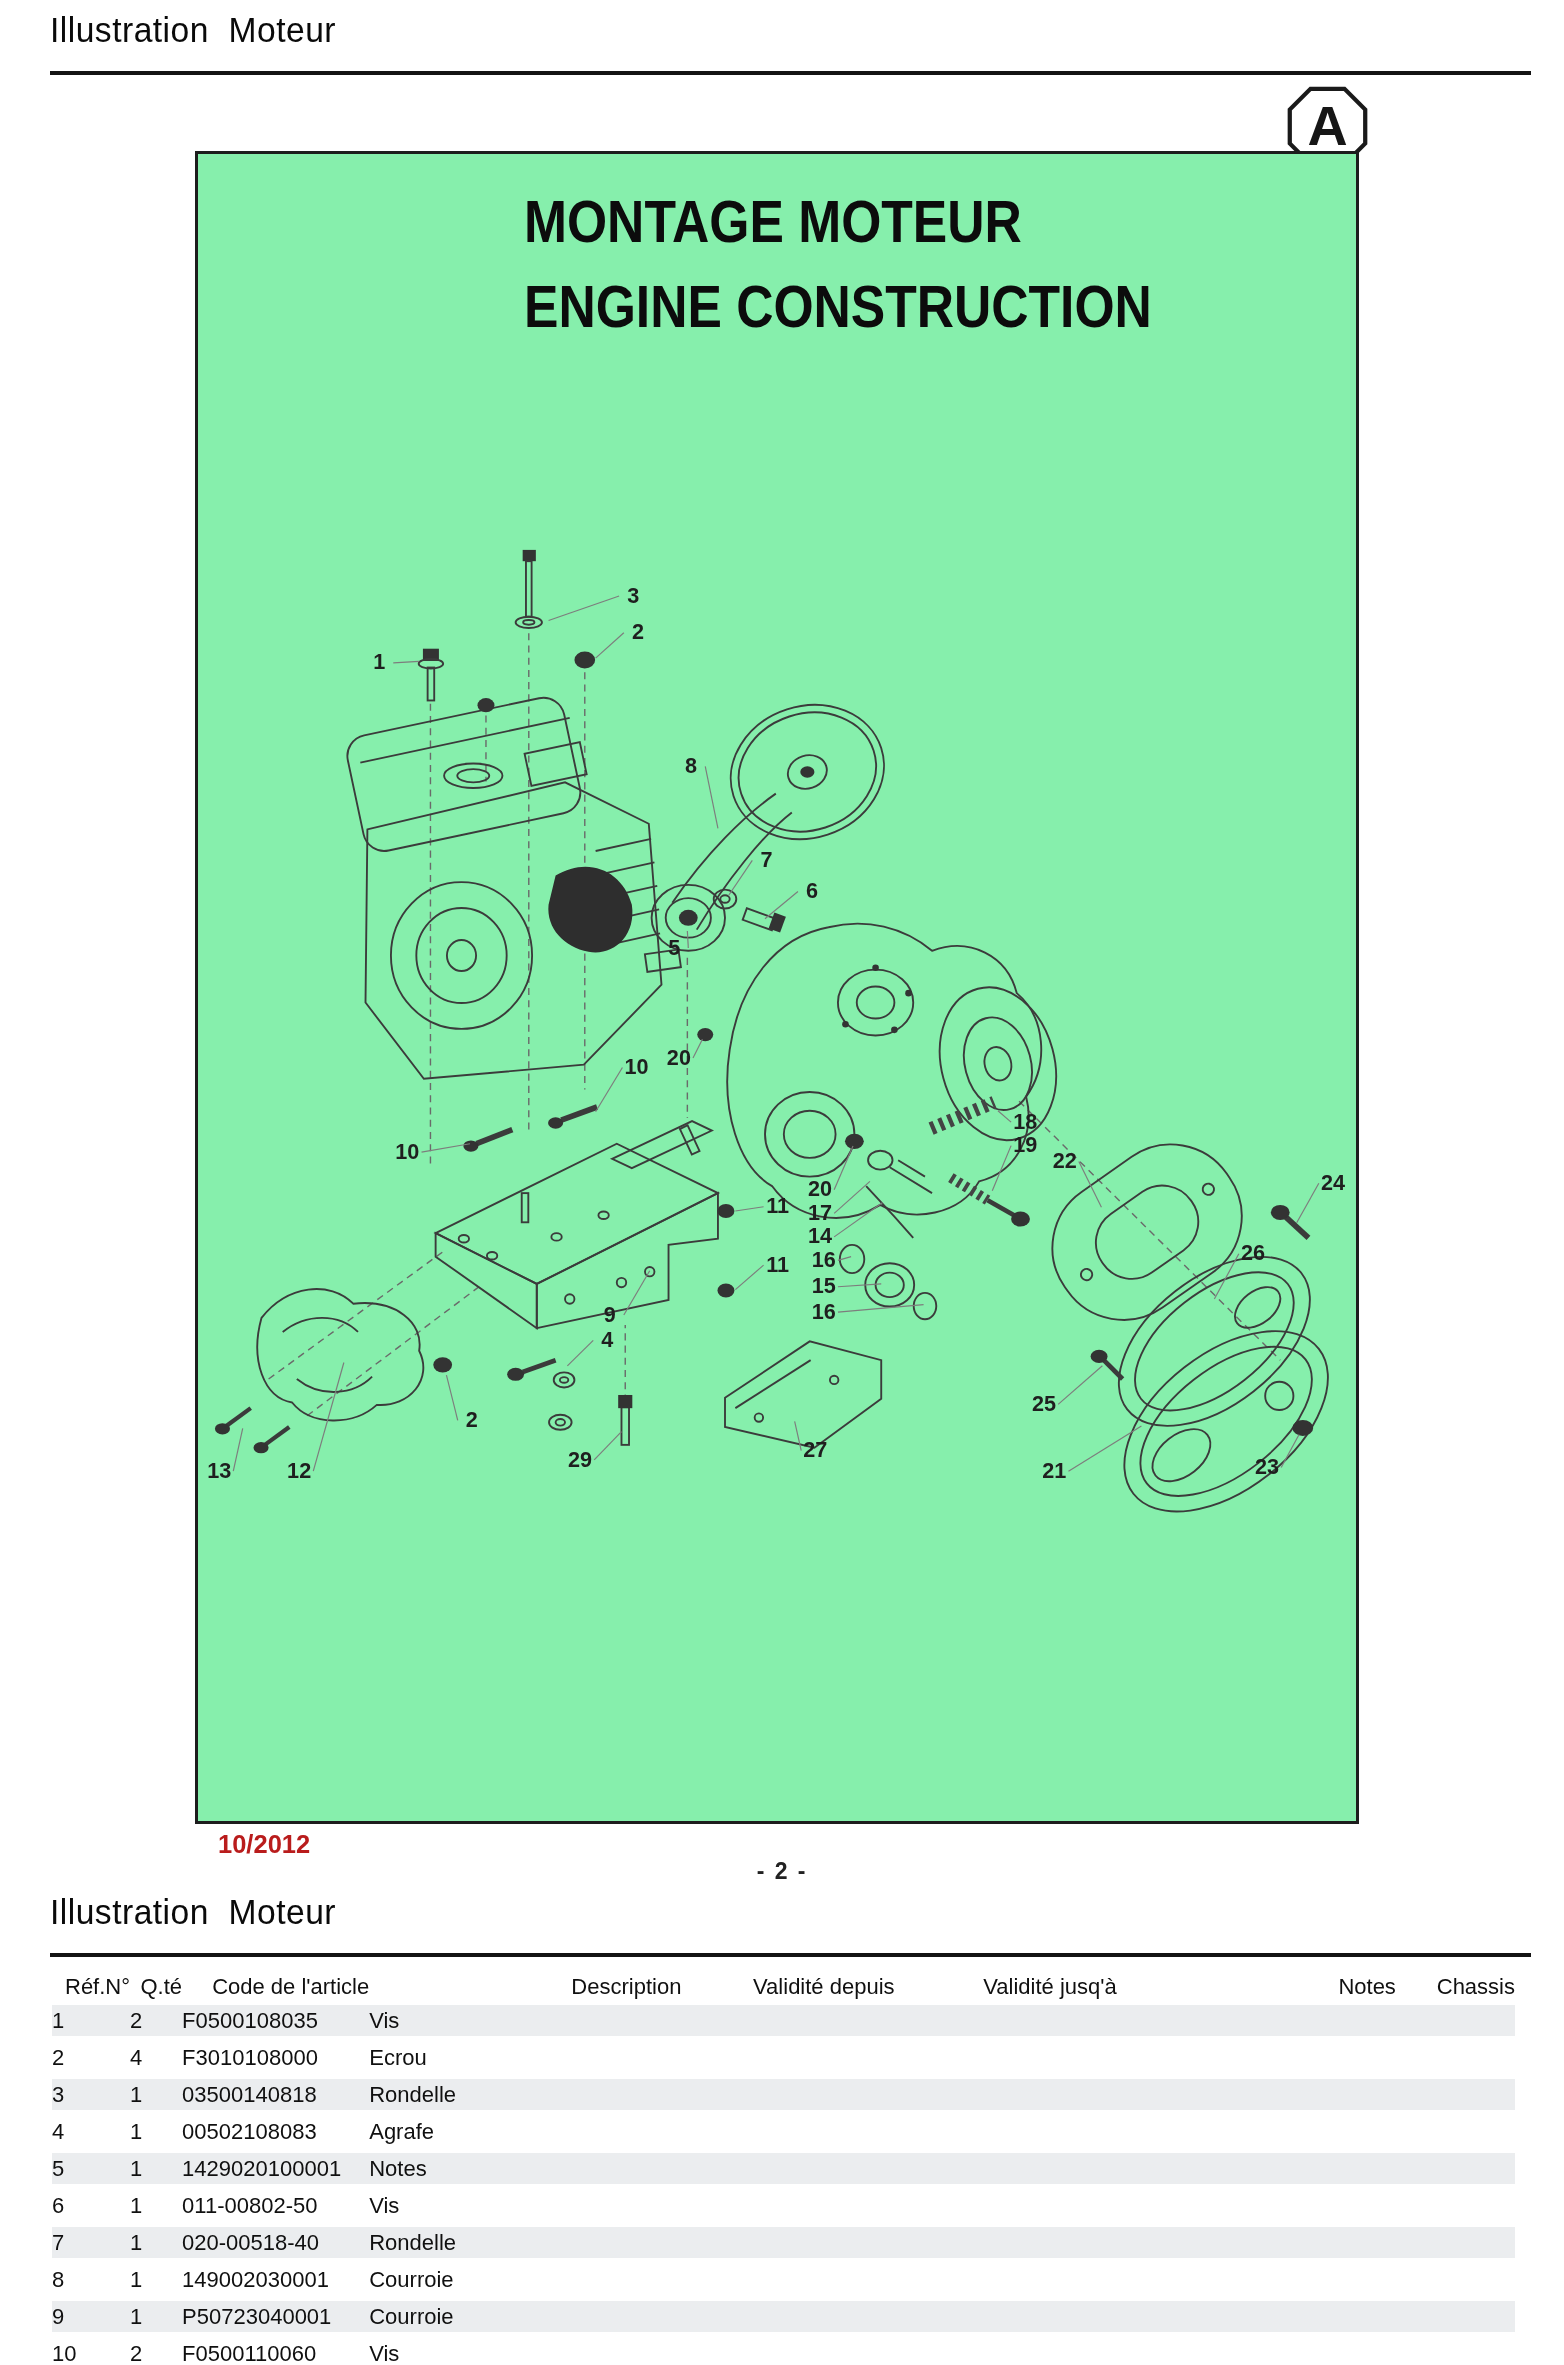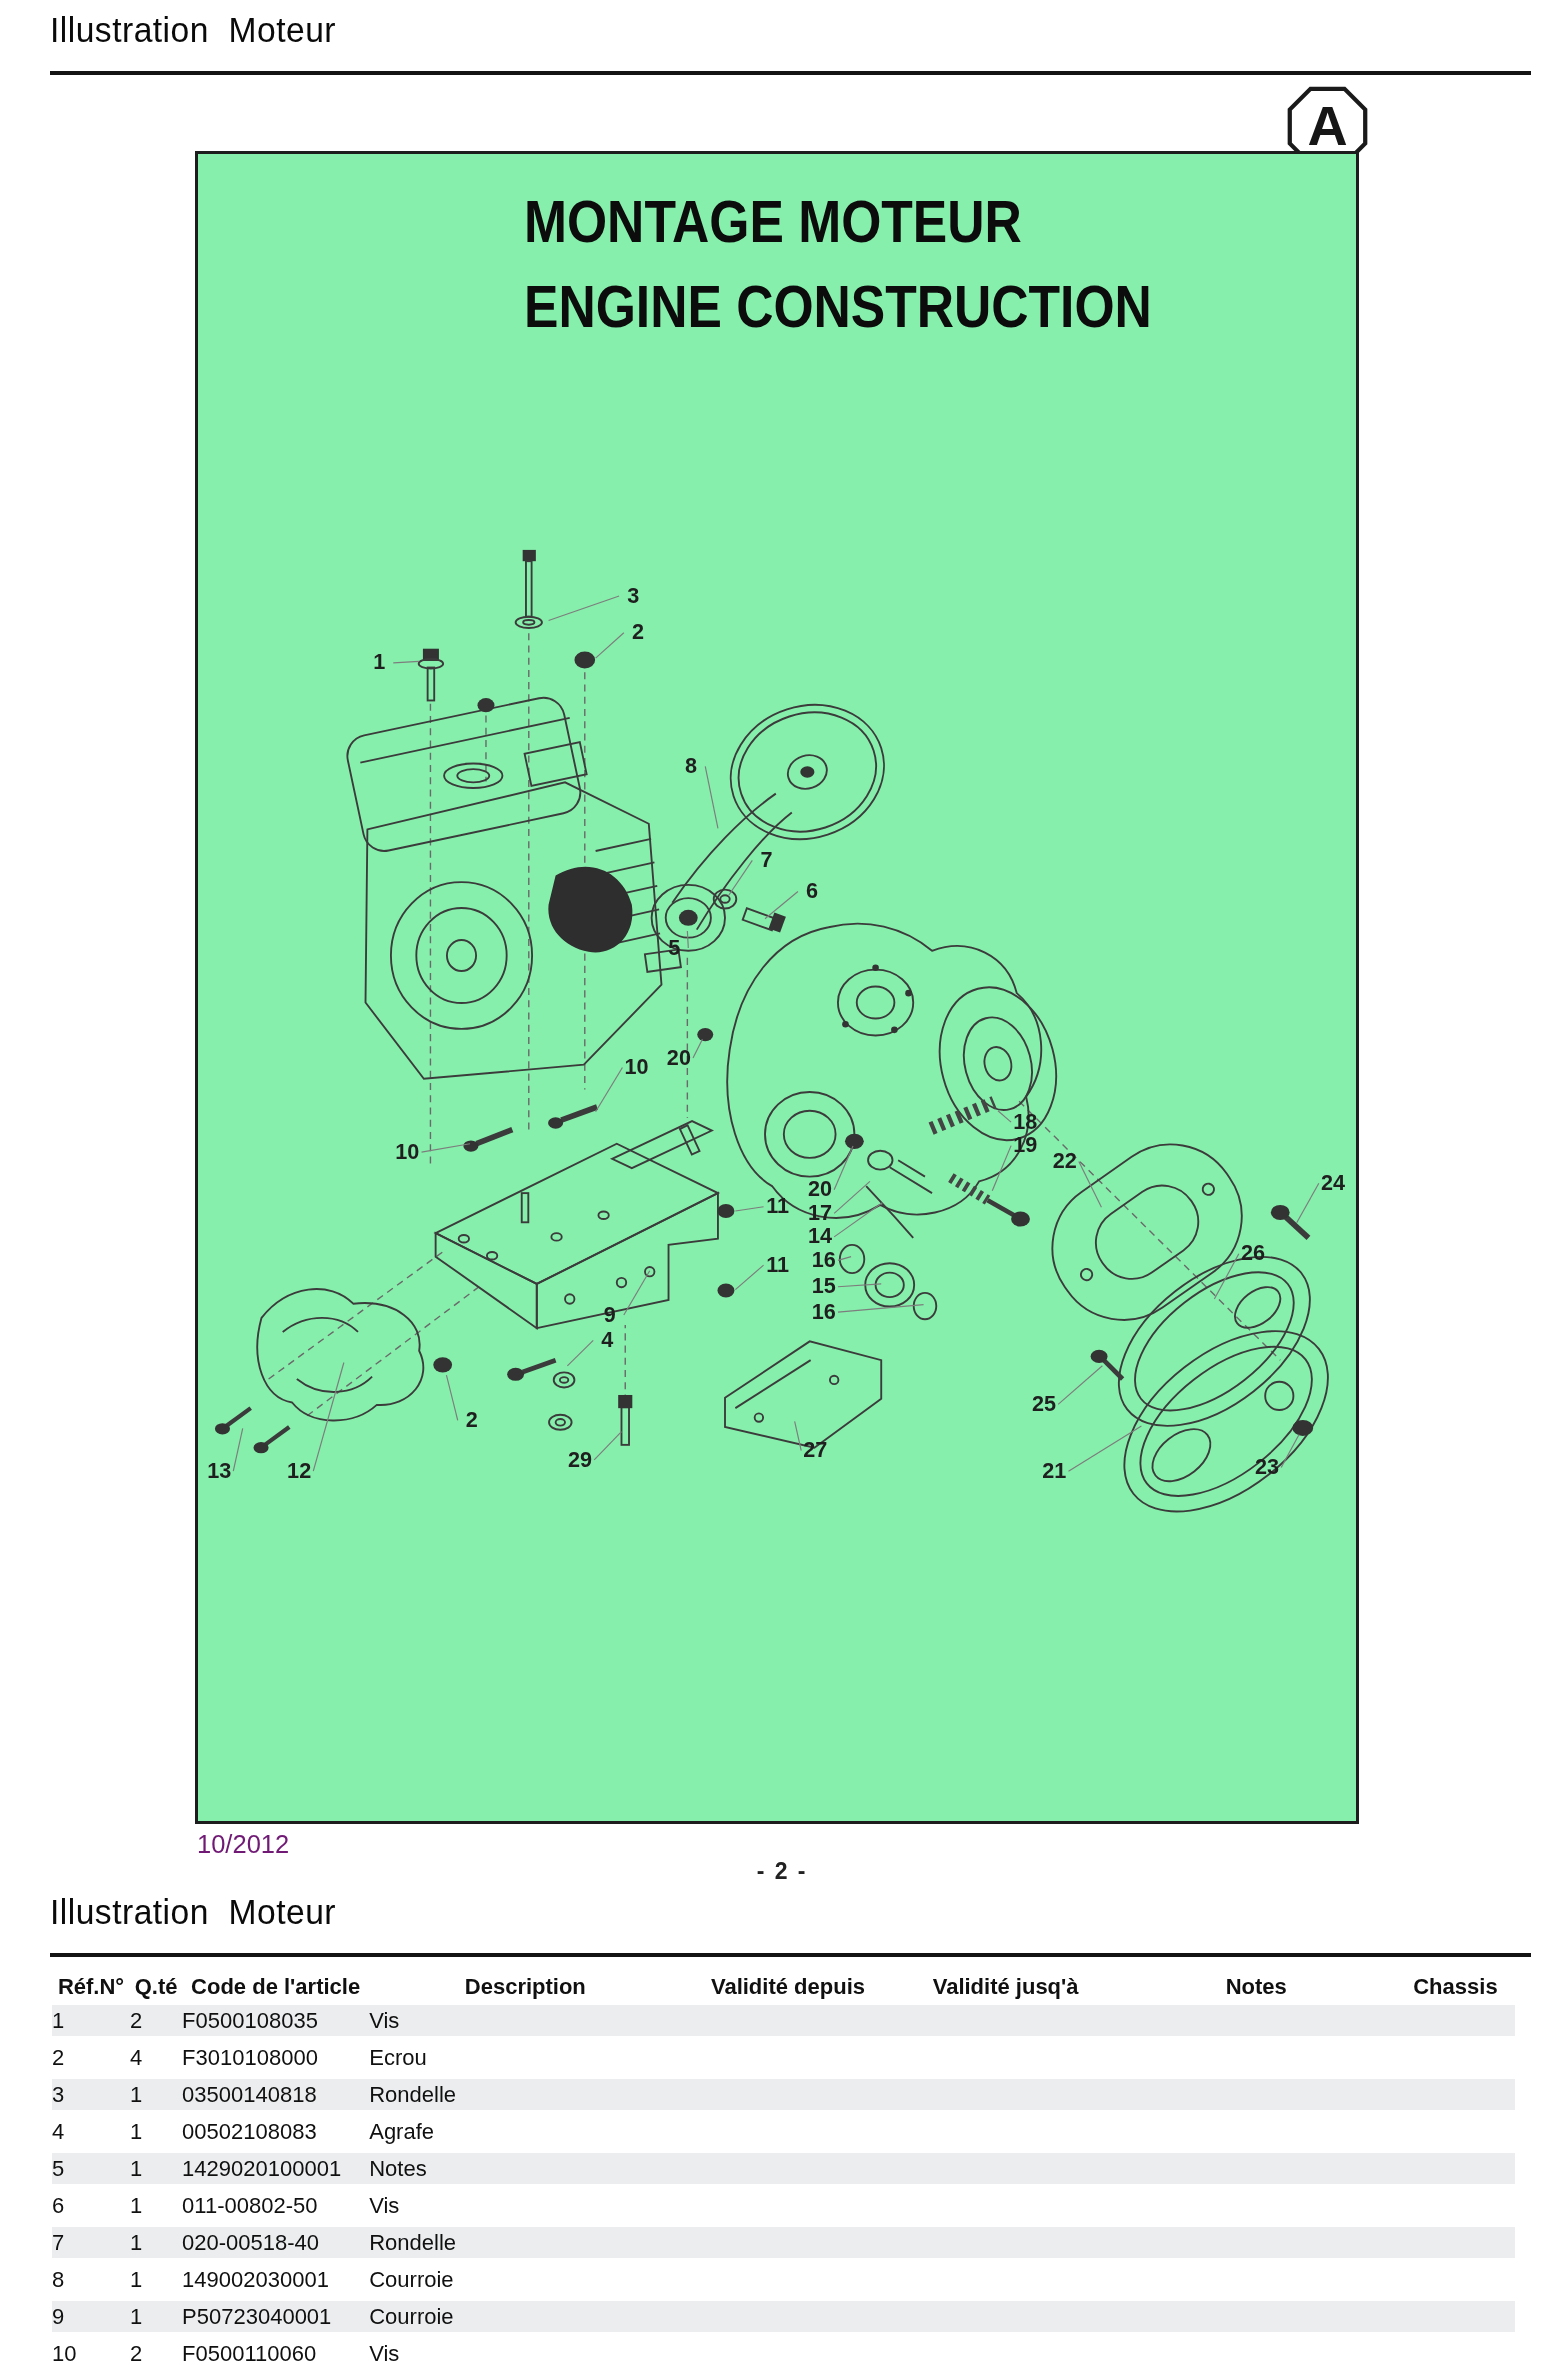--- a/index.html
+++ b/index.html
@@ -21,28 +21,28 @@
     position:absolute;left:195px;top:151px;width:1164px;height:1673px;
     border:3.3px solid #1d1d1d;box-sizing:border-box;background:#86efac;
   }
   .frame svg.diagram{position:absolute;left:0;top:0;width:100%;height:100%;}
   .draw-title{
     position:absolute;left:326px;top:24.6px;z-index:2;
     font-size:60px;line-height:1.42;font-weight:700;color:#0c0c0c;
     transform:scaleX(.86);transform-origin:left top;white-space:nowrap;
     letter-spacing:0px;
   }
-  .date{position:absolute;left:197px;top:1830px;font-size:25.5px;color:#701a75;}
+  .date{position:absolute;left:218px;top:1830px;font-size:25.5px;color:#b91c1c;font-weight:bold;}
   .pageno{position:absolute;left:0;top:1858px;width:1564px;text-align:center;
     font-size:23px;font-weight:700;color:#222;letter-spacing:1.9px;}
   
   .tablewrap{position:absolute;left:52px;top:1968px;width:1463px;}
   table.parts{border-collapse:collapse;table-layout:fixed;width:1463px;font-size:22px;color:#101010;}
   table.parts th{
-    text-align:center;font-weight:700;height:37px;vertical-align:middle;
+    text-align:right;font-weight:400;height:37px;vertical-align:middle;
     padding:0;white-space:nowrap;
   }
   table.parts td{
     height:31px;vertical-align:middle;padding:0;white-space:nowrap;
     border-bottom:6.6px solid #fff;
   }
   table.parts tr.stripe td{background:var(--stripe,#ebedef);}
   
   .callout{font-weight:700;font-size:46px;fill:#1f1f1f;}
 </style>

